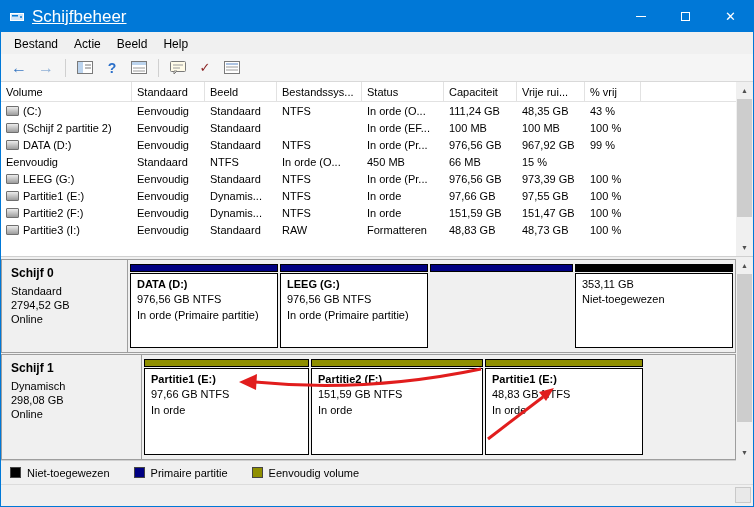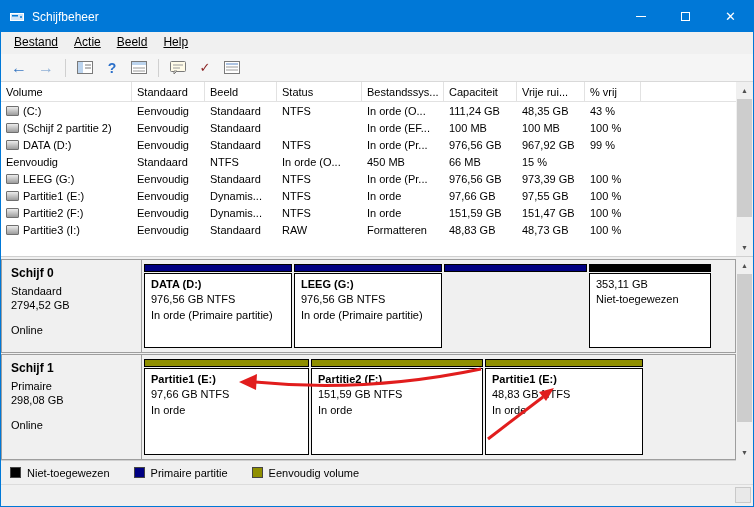--- a/index.html
+++ b/index.html
@@ -3,29 +3,29 @@
 <meta charset="utf-8">
 <style>
   * { margin:0; padding:0; box-sizing:border-box; }
   html,body { width:754px; height:507px; }
   body { font-family:"Liberation Sans","DejaVu Sans",sans-serif; font-size:12px; color:#000; }
   .window { position:relative; width:754px; height:507px; border:1px solid #0078d7; background:#fff; overflow:hidden; }
 
   
   .titlebar { height:31px; background:#0078d7; color:#fff; display:flex; align-items:center; }
   .app-icon { margin:0 7px 0 8px; display:flex; }
-  .title { font-size:12px; }
+  .title { font-size:17px;text-decoration:underline; }
   .controls { margin-left:auto; display:flex; height:100%; }
   .ctrl { width:45px; height:100%; display:flex; align-items:center; justify-content:center; color:#fff; }
   .min-glyph { width:10px; height:1px; background:#fff; display:block; }
   .max-glyph { width:9px; height:9px; border:1px solid #fff; display:block; }
   .close-glyph { font-size:13px; line-height:1; }
 
   
-  .menubar { height:22px; background:#f0f0f0; display:flex; align-items:flex-start; padding-left:5px;text-decoration:underline; }
+  .menubar { height:22px; background:#f0f0f0; display:flex; align-items:flex-end; padding-left:5px; }
   .menu-item { padding:3px 8px; font-size:12px; }
   .toolbar { height:28px; background:#f5f5f5; border-bottom:1px solid #d9d9d9; display:flex; align-items:center; padding-left:6px; gap:3px; }
   .tb-icon { width:24px; height:22px; display:flex; align-items:center; justify-content:center; }
   .tb-sep { width:1px; height:18px; background:#d0d0d0; margin:0 4px; }
   .arrow-blue { color:#3a78c2; font-size:16px; font-weight:bold; line-height:1; }
   .arrow-dim { color:#8fb0d6; }
   .help-glyph { color:#2a6fc9; font-weight:bold; font-size:14px; }
   .check-glyph { color:#8a2323; font-weight:bold; font-size:13px; }
 
   
@@ -44,21 +44,21 @@
   .sbtn.bottom { position:absolute; bottom:0; left:0; right:0; }
   .sthumb { position:absolute; left:1px; right:1px; background:#cdcdcd; }
 
   
   .disk-area { position:relative; height:204px; background:#f0f0f0; border-top:1px solid #d0d0d0; }
   .disk-row { position:absolute; left:0; width:735px; border:1px solid #9e9e9e; background:#f0f0f0; display:flex; }
   .disk-row.r0 { top:2px; height:94px;justify-content:center; }
   .disk-row.r1 { top:97px; height:106px; }
   .disk-panel { width:140px; border-right:1px solid #9e9e9e; padding:6px 9px; font-size:11px; line-height:1.3; }
   .disk-name { font-weight:bold; font-size:12px; margin-bottom:2px; }
-  .disk-status { margin-top:11px; }
+  .disk-status { }
   .parts { flex:1; display:flex; gap:2px; padding:4px 2px; align-items:stretch; }
   .part { display:flex; flex-direction:column; flex:none; }
   .colorbar { height:8px; border:1px solid #000; margin-bottom:1px; }
   .pbody { flex:1; border:1px solid #000; background:#fff; padding:3px 6px; font-size:11px; line-height:1.4; overflow:hidden; }
   .plabel { font-weight:bold; white-space:nowrap; }
   .ptext { white-space:nowrap; }
 
   
   .legend { height:24px; background:#f0f0f0; border-top:1px solid #d0d0d0; display:flex; align-items:center; padding-left:9px; }
   .leg-item { display:flex; align-items:center; margin-right:24px; font-size:11px; }
@@ -149,22 +149,22 @@
           <line x1="2" y1="9" x2="14" y2="9" stroke="#9a9a9a"></line>
         </svg>
     </span>
   </div>
 
   <div class="table-wrap">
     <div class="grid-row thead">
       <div class="th">Volume</div>
       <div class="th">Standaard</div>
       <div class="th">Beeld</div>
+      <div class="th">Bestandssys...</div>
       <div class="th">Status</div>
-      <div class="th">Bestandssys...</div>
       <div class="th">Capaciteit</div>
       <div class="th">Vrije rui...</div>
       <div class="th">% vrij</div>
       <div class="th filler"></div>
     </div>
 
     <div class="grid-row tr">
       <div class="td">
           <span class="vol-icon"></span>
           <span>(C:)</span>
@@ -302,34 +302,34 @@
           <div class="colorbar" style="background: rgb(0, 0, 130);"></div>
           <div class="pbody">
             <div class="plabel">LEEG  (G:)</div>
             <div class="ptext">976,56 GB NTFS</div>
             <div class="ptext">In orde (Primaire partitie)</div>
           </div>
         </div>
         <div class="part" style="width:143px;">
           <div class="colorbar" style="background: rgb(0, 0, 130);"></div>
         </div>
-        <div class="part" style="width:122px;">
+        <div class="part" style="width:158px;">
           <div class="colorbar" style="background: rgb(0, 0, 0);"></div>
           <div class="pbody">
             <div class="ptext">353,11 GB</div>
             <div class="ptext">Niet-toegewezen</div>
           </div>
         </div>
       </div>
     </div>
 
     <div class="disk-row r1">
       <div class="disk-panel">
         <div class="disk-name">Schijf 1</div>
-        <div>Primaire</div>
+        <div>Dynamisch</div>
         <div>298,08 GB</div>
         <div class="disk-status">Online</div>
       </div>
       <div class="parts">
         <div class="part" style="width:165px;">
           <div class="colorbar" style="background: rgb(143, 143, 0);"></div>
           <div class="pbody">
             <div class="plabel">Partitie1  (E:)</div>
             <div class="ptext">97,66 GB NTFS</div>
             <div class="ptext">In orde</div>

